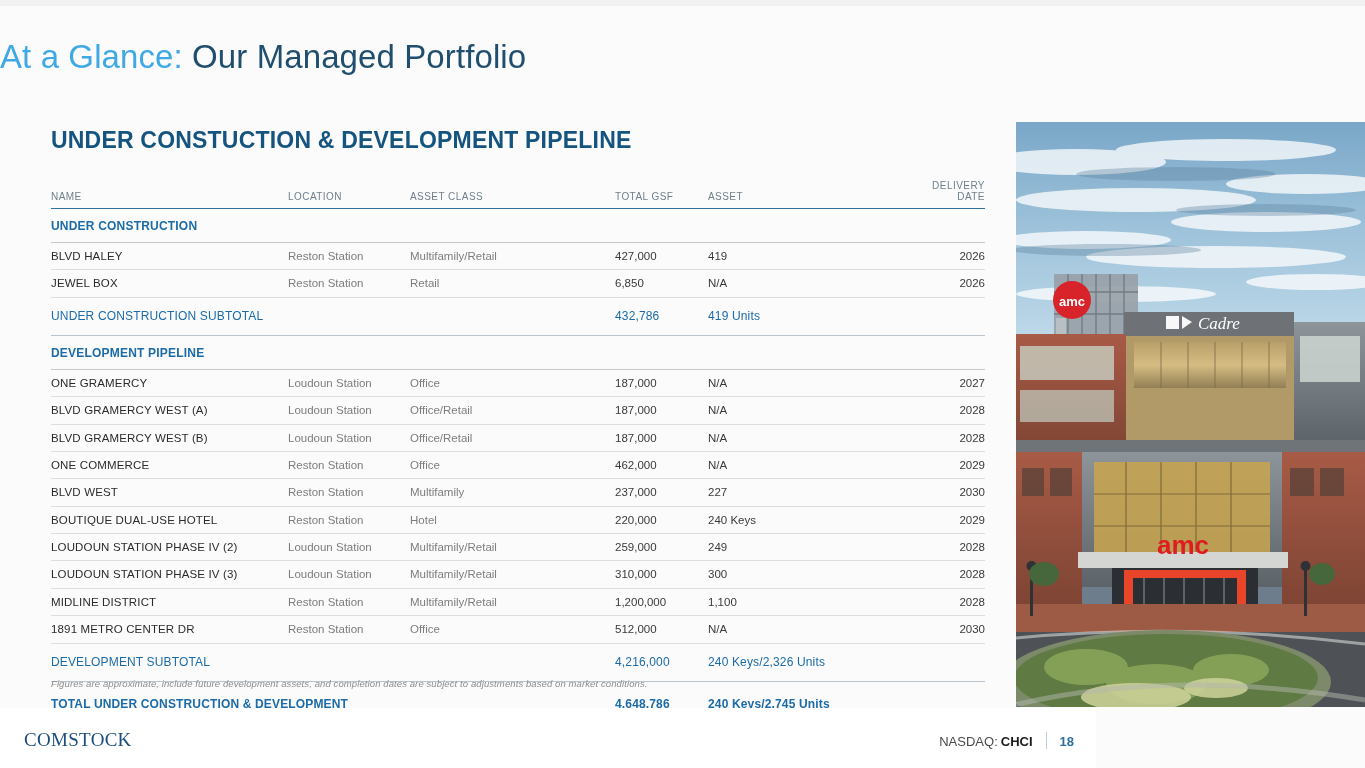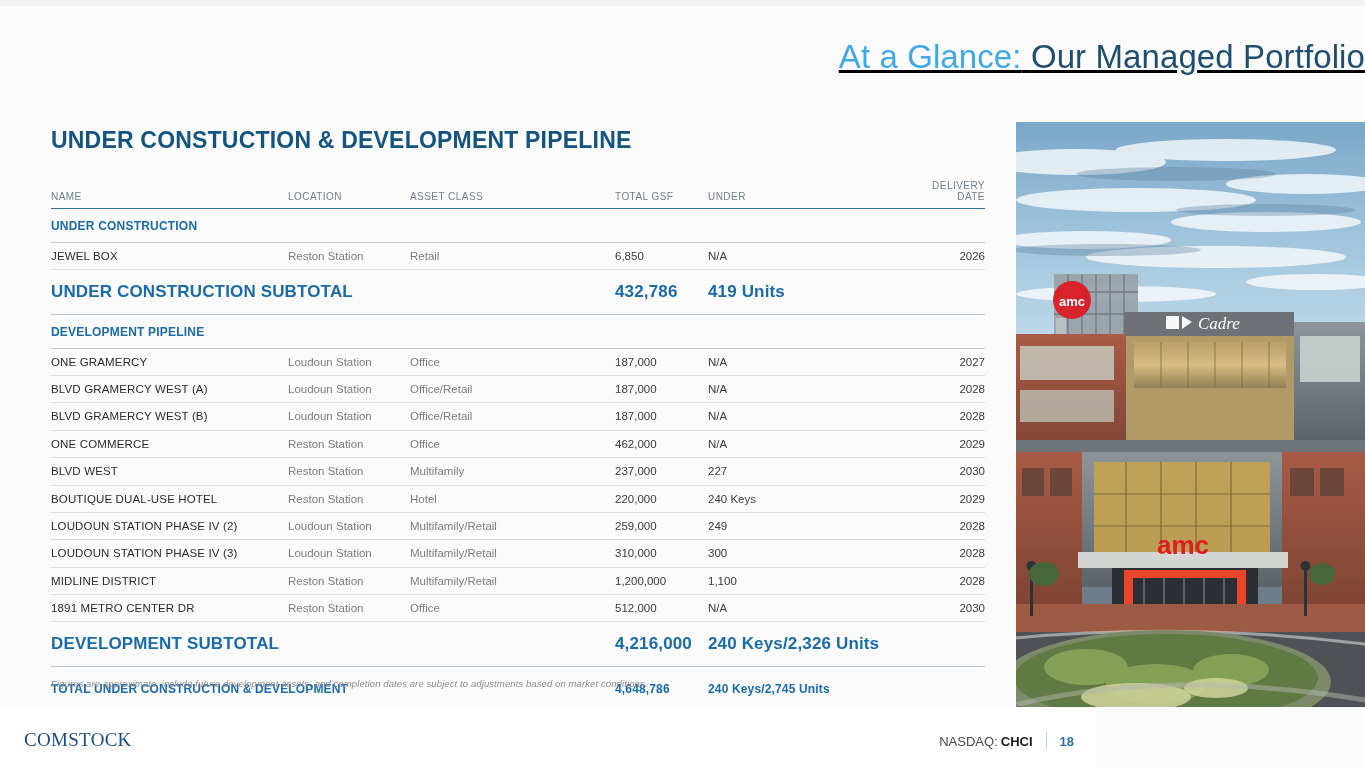--- a/index.html
+++ b/index.html
@@ -31,26 +31,25 @@
     top: 0; left: 0;
     width: 1365px; height: 6px;
     background: #f1f1f1;
   }
 
   
   .slide-title {
     position: absolute;
     top: 38px;
     left: 0; right: 0;
-    text-align: right;
+    text-align: left;
     font-size: 33px;
     font-weight: 400;
     letter-spacing: 0.1px;
     white-space: nowrap;
-    text-decoration: underline;
   }
   .title-accent { color: #3fa9e5; }
   .title-main   { color: #1f4e6e; }
 
   
   .section-heading {
     position: absolute;
     top: 127px;
     left: 51px;
     font-size: 23px;
@@ -121,22 +120,22 @@
   tr.data-row td.name     { color: #2b2b2b; letter-spacing: 0.15px; }
   tr.data-row td.location { color: #7d7d7d; }
   tr.data-row td.asset    { color: #7d7d7d; }
   tr.data-row td.gsf      { color: #3a3a3a; }
   tr.data-row td.units    { color: #3a3a3a; }
   tr.data-row td.date     { color: #3a3a3a; text-align: right; }
 
   
   tr.subtotal-row td {
     color: #1b6ba8;
-    font-weight: bold;
-    font-size: 17px;
+    font-weight: normal;
+    font-size: 12px;
     letter-spacing: 0.15px;
     padding-top: 11px;
     padding-bottom: 11px;
     border-bottom: 1.3px solid #b9c4cc;
   }
 
   
   tr.total-row td {
     color: #1b6ba8;
     font-weight: bold;
@@ -240,27 +239,35 @@
         <col class="c-gsf">
           <col class="c-units">
           <col class="c-date">
       </colgroup>
       <thead>
         <tr>
           <th>NAME</th>
           <th>LOCATION</th>
           <th>ASSET CLASS</th>
           <th>TOTAL GSF</th>
-          <th>UNDER</th>
+          <th>ASSET</th>
           <th class="right">DELIVERY DATE</th>
         </tr>
       </thead>
       <tbody id="table-body">
           <tr class="group-row">
             <td colspan="6">UNDER CONSTRUCTION</td>
+          </tr>
+          <tr class="data-row">
+            <td class="name">BLVD HALEY</td>
+            <td class="location">Reston Station</td>
+            <td class="asset">Multifamily/Retail</td>
+            <td class="gsf">427,000</td>
+            <td class="units">419</td>
+            <td class="date">2026</td>
           </tr>
           <tr class="data-row">
             <td class="name">JEWEL BOX</td>
             <td class="location">Reston Station</td>
             <td class="asset">Retail</td>
             <td class="gsf">6,850</td>
             <td class="units">N/A</td>
             <td class="date">2026</td>
           </tr>
           <tr class="subtotal-row">

